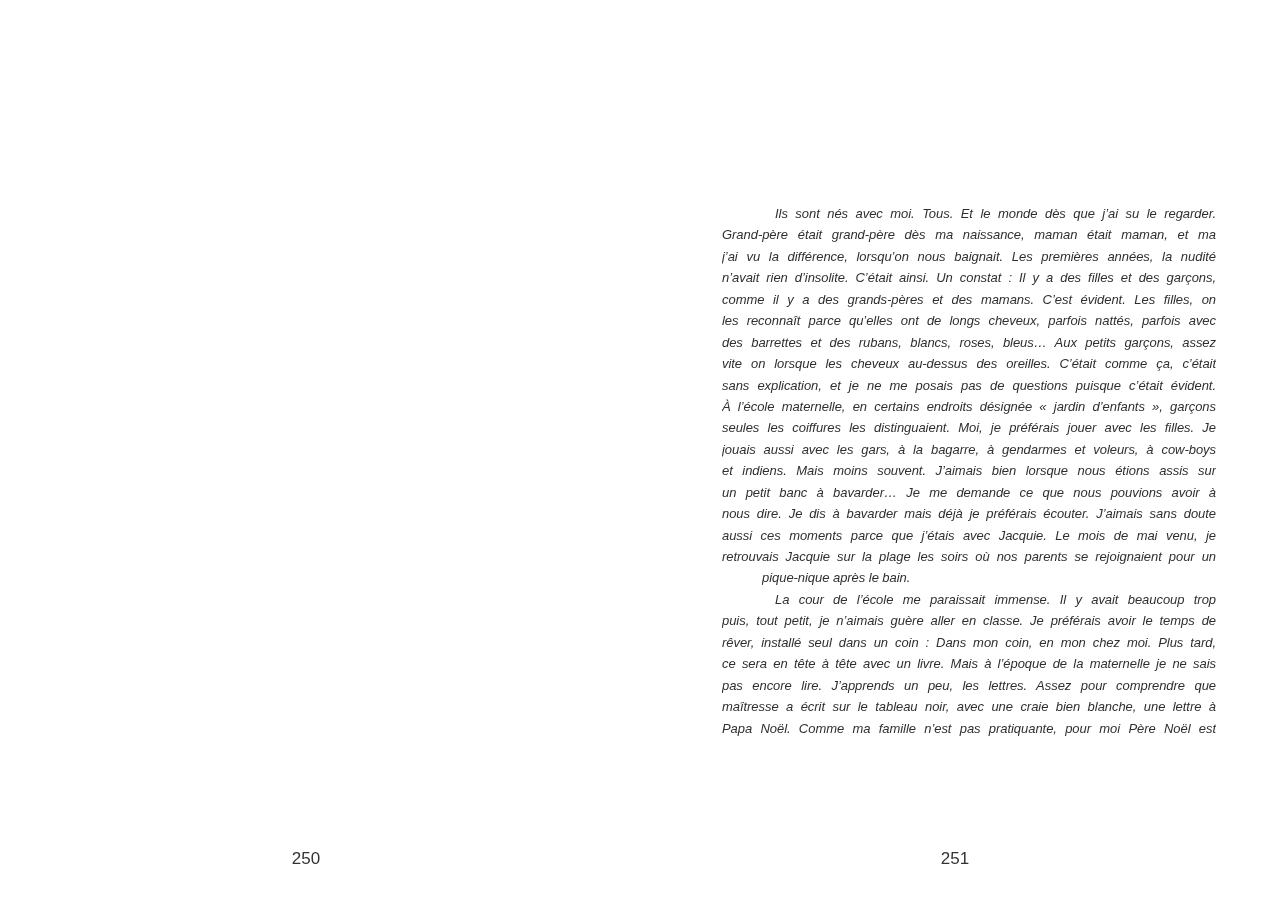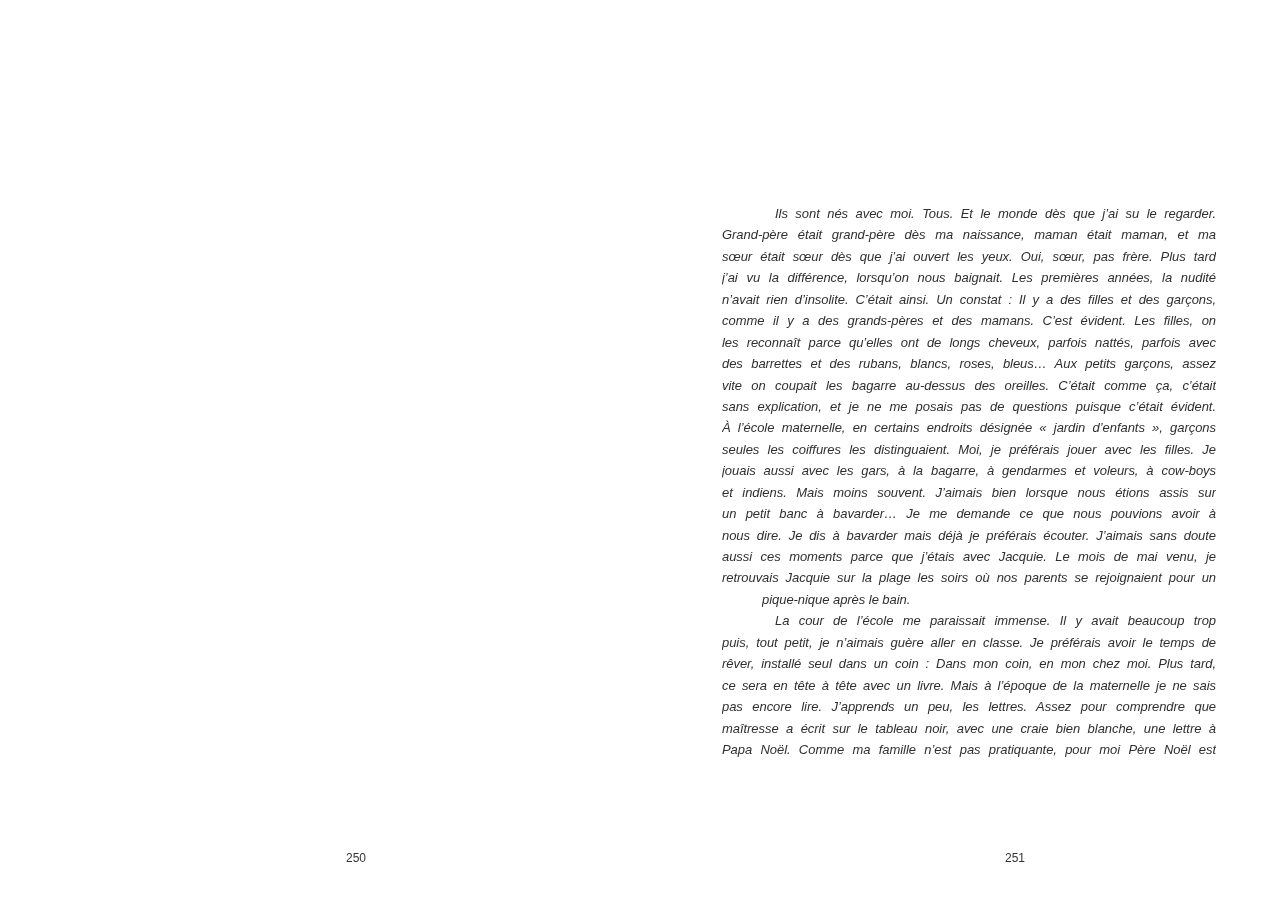--- a/index.html
+++ b/index.html
@@ -47,50 +47,49 @@
     text-align: justify;
     text-align-last: justify;
   }
   .line.first { text-indent: 53px; }
   .line.no-justify { text-align-last: left; margin-left: 40px; }
 
   .page-number {
     position: absolute;
     top: 851px;
     width: 120px;
-    text-align: right;
-    font-size: 12px;
+    text-align: center;
+    font-size: 17px;
     font-style: normal;
     color: #333333;
     line-height: 15px;
   }
   .page-number.pn-left  { left: 246px; }  
-  .page-number.pn-right { left: 269px; }  
+  .page-number.pn-right { left: 259px; }  
 </style>
 </head>
 <body>
 
 <div class="spread">
 
   <div class="page page-left">
     <div class="page-number pn-left">250</div>
   </div>
 
   <div class="page page-right">
     <div class="text-block" id="text-block">
         <div class="paragraph">
           <div class="line first">Ils sont nés avec moi. Tous. Et le monde dès que j’ai su le regarder.</div>
           <div class="line">Grand-père était grand-père dès ma naissance, maman était maman, et ma</div>
-          <div class="line">sœur était sœur dès que j’ai ouvert les yeux. Oui, sœur, pas frère. Plus tard</div>
           <div class="line">j’ai vu la différence, lorsqu’on nous baignait. Les premières années, la nudité</div>
           <div class="line">n’avait rien d’insolite. C’était ainsi. Un constat : Il y a des filles et des garçons,</div>
           <div class="line">comme il y a des grands-pères et des mamans. C’est évident. Les filles, on</div>
           <div class="line">les reconnaît parce qu’elles ont de longs cheveux, parfois nattés, parfois avec</div>
           <div class="line">des barrettes et des rubans, blancs, roses, bleus… Aux petits garçons, assez</div>
-          <div class="line">vite on coupait les bagarre au-dessus des oreilles. C’était comme ça, c’était</div>
+          <div class="line">vite on lorsque les cheveux au-dessus des oreilles. C’était comme ça, c’était</div>
           <div class="line">sans explication, et je ne me posais pas de questions puisque c’était évident.</div>
           <div class="line">À l’école maternelle, en certains endroits désignée « jardin d’enfants », garçons</div>
           <div class="line">seules les coiffures les distinguaient. Moi, je préférais jouer avec les filles. Je</div>
           <div class="line">jouais aussi avec les gars, à la bagarre, à gendarmes et voleurs, à cow-boys</div>
           <div class="line">et indiens. Mais moins souvent. J’aimais bien lorsque nous étions assis sur</div>
           <div class="line">un petit banc à bavarder… Je me demande ce que nous pouvions avoir à</div>
           <div class="line">nous dire. Je dis à bavarder mais déjà je préférais écouter. J’aimais sans doute</div>
           <div class="line">aussi ces moments parce que j’étais avec Jacquie. Le mois de mai venu, je</div>
           <div class="line">retrouvais Jacquie sur la plage les soirs où nos parents se rejoignaient pour un</div>
           <div class="line no-justify">pique-nique après le bain.</div>

